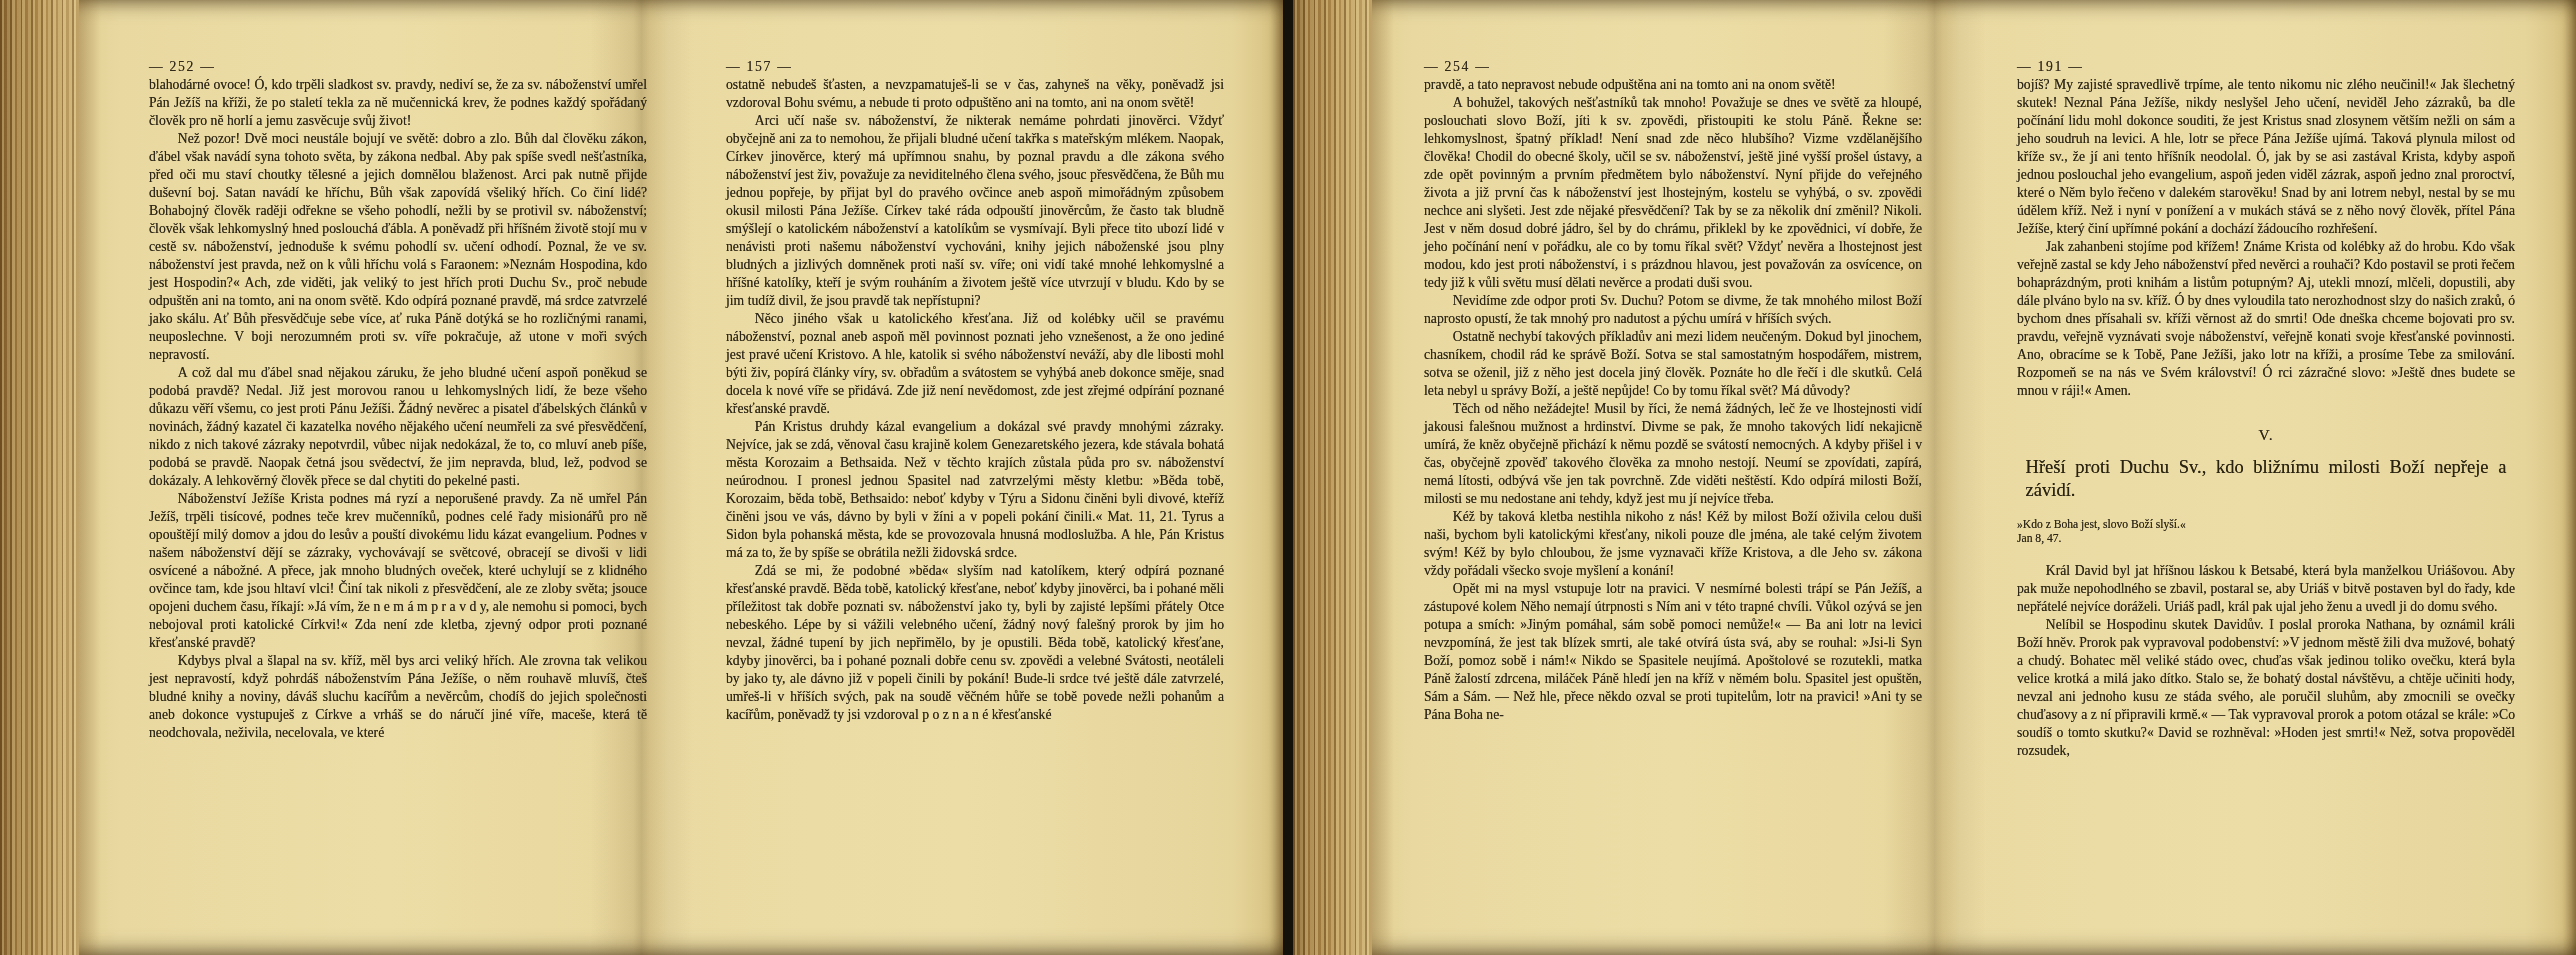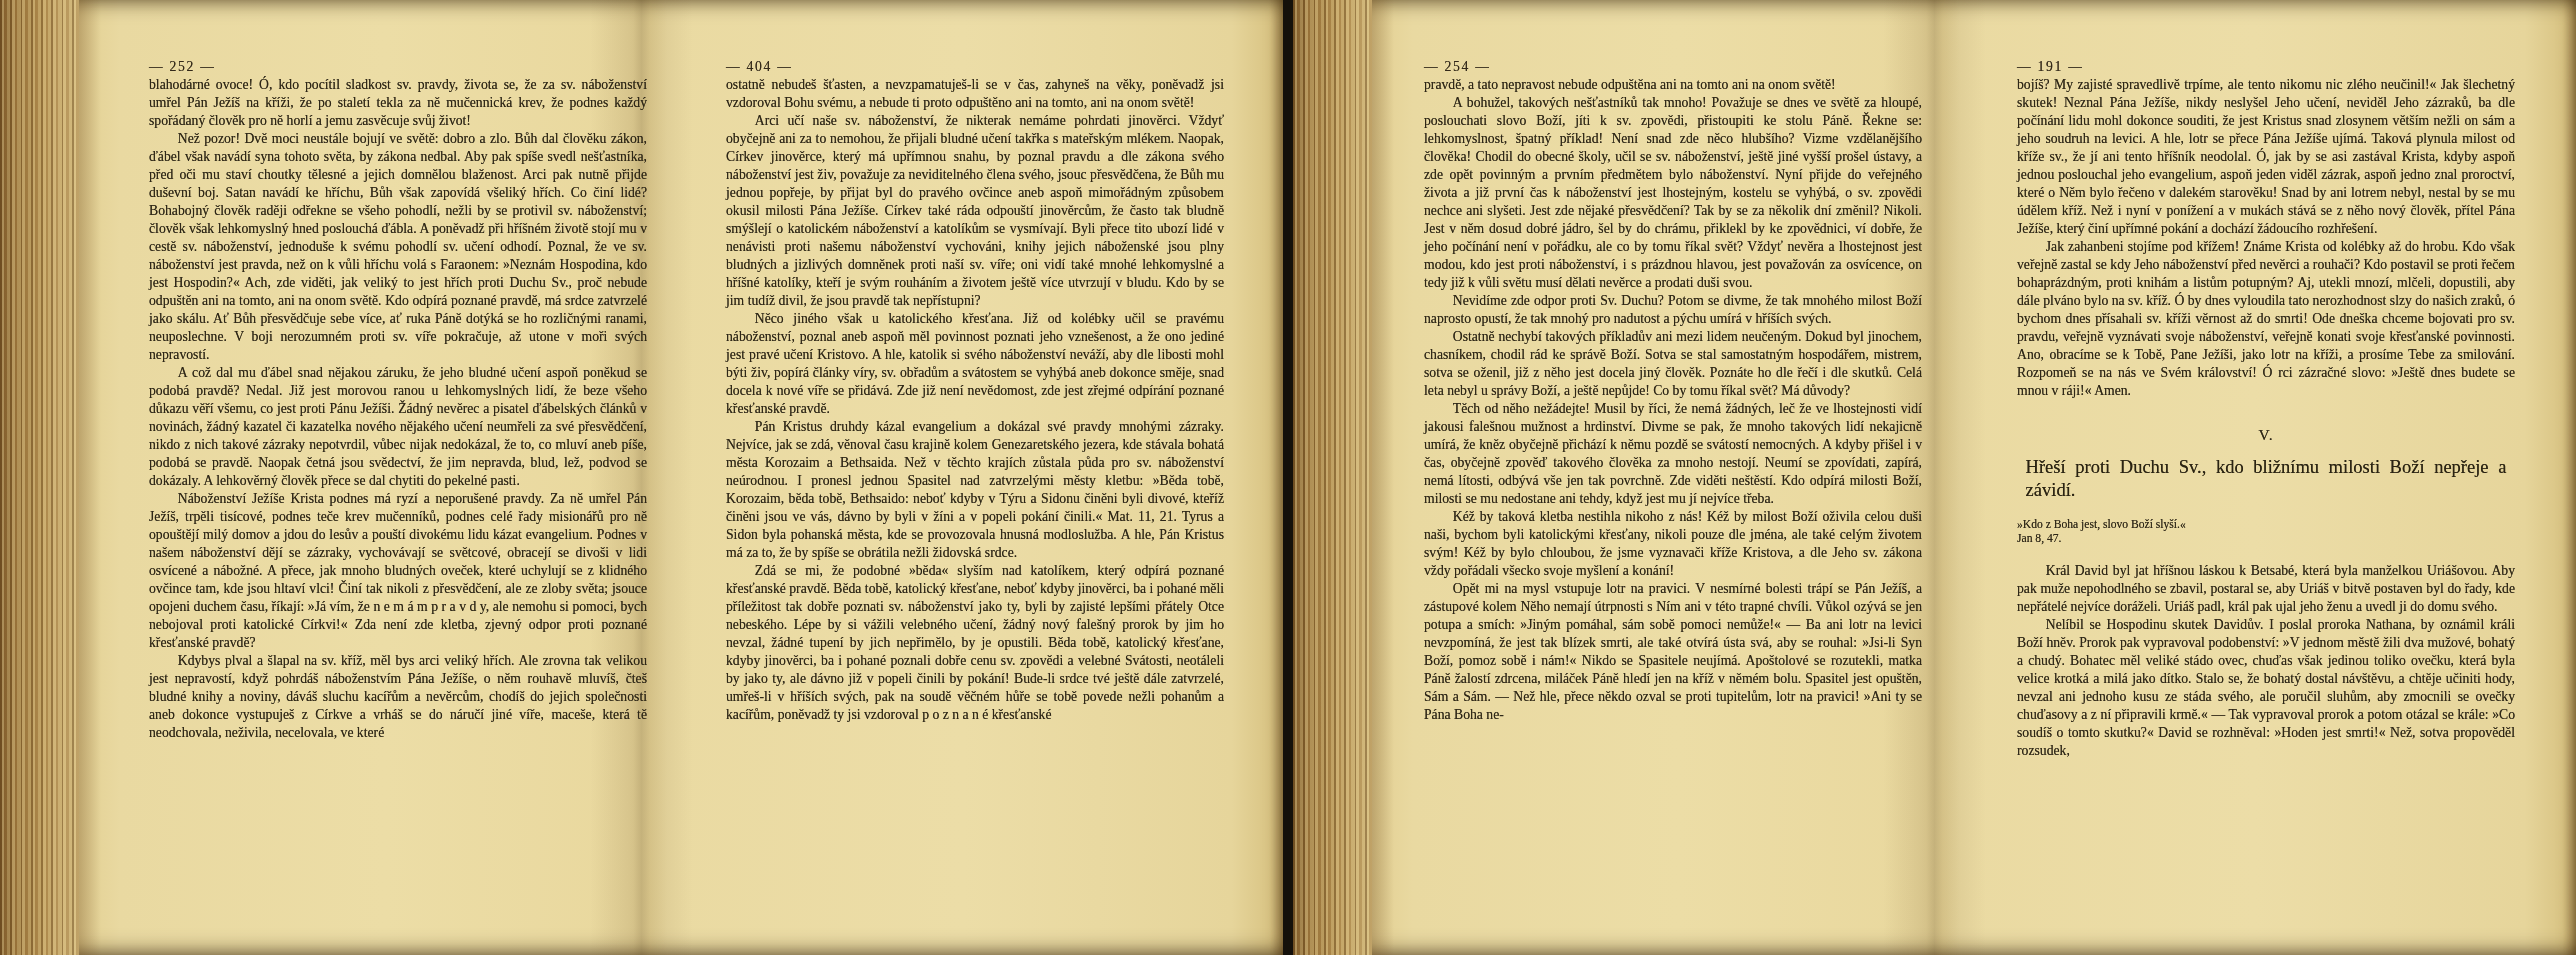--- a/index.html
+++ b/index.html
@@ -44,29 +44,29 @@
 <body>
 
 <div class="canvas">
 
   <div class="spread spread-left">
     <div class="page-edges"></div>
     <div class="gutter"></div>
     <div class="page-text pos-252">
       <p class="page-number">— 252 —</p>
       <div>
-          <p class="para noindent">blahodárné ovoce! Ó, kdo pocítil sladkost sv. pravdy, života se, že za sv. náboženství umřel Pán Ježíš na kříži, že po staletí tekla za ně mučennická krev, že podnes každý spořádaný člověk pro ně horlí a jemu zasvěcuje svůj život!</p>
+          <p class="para noindent">blahodárné ovoce! Ó, kdo trpěli sladkost sv. pravdy, nediví se, že za sv. náboženství umřel Pán Ježíš na kříži, že po staletí tekla za ně mučennická krev, že podnes každý spořádaný člověk pro ně horlí a jemu zasvěcuje svůj život!</p>
           <p class="para">Než pozor! Dvě moci neustále bojují ve světě: dobro a zlo. Bůh dal člověku zákon, ďábel však navádí syna tohoto světa, by zákona nedbal. Aby pak spíše svedl nešťastníka, před oči mu staví choutky tělesné a jejich domnělou blaženost. Arci pak nutně přijde duševní boj. Satan navádí ke hříchu, Bůh však zapovídá všeliký hřích. Co činí lidé? Bohabojný člověk raději odřekne se všeho pohodlí, nežli by se protivil sv. náboženství; člověk však lehkomyslný hned poslouchá ďábla. A poněvadž při hříšném životě stojí mu v cestě sv. náboženství, jednoduše k svému pohodlí sv. učení odhodí. Poznal, že ve sv. náboženství jest pravda, než on k vůli hříchu volá s Faraonem: »Neznám Hospodina, kdo jest Hospodin?« Ach, zde viděti, jak veliký to jest hřích proti Duchu Sv., proč nebude odpuštěn ani na tomto, ani na onom světě. Kdo odpírá poznané pravdě, má srdce zatvrzelé jako skálu. Ať Bůh přesvědčuje sebe více, ať ruka Páně dotýká se ho rozličnými ranami, neuposlechne. V boji nerozumném proti sv. víře pokračuje, až utone v moři svých nepravostí.</p>
           <p class="para">A což dal mu ďábel snad nějakou záruku, že jeho bludné učení aspoň poněkud se podobá pravdě? Nedal. Již jest morovou ranou u lehkomyslných lidí, že beze všeho důkazu věří všemu, co jest proti Pánu Ježíši. Žádný nevěrec a pisatel ďábelských článků v novinách, žádný kazatel či kazatelka nového nějakého učení neumřeli za své přesvědčení, nikdo z nich takové zázraky nepotvrdil, vůbec nijak nedokázal, že to, co mluví aneb píše, podobá se pravdě. Naopak četná jsou svědectví, že jim nepravda, blud, lež, podvod se dokázaly. A lehkověrný člověk přece se dal chytiti do pekelné pasti.</p>
           <p class="para">Náboženství Ježíše Krista podnes má ryzí a neporušené pravdy. Za ně umřel Pán Ježíš, trpěli tisícové, podnes teče krev mučenníků, podnes celé řady misionářů pro ně opouštějí milý domov a jdou do lesův a pouští divokému lidu kázat evangelium. Podnes v našem náboženství dějí se zázraky, vychovávají se světcové, obracejí se divoši v lidi osvícené a nábožné. A přece, jak mnoho bludných oveček, které uchylují se z klidného ovčince tam, kde jsou hltaví vlci! Činí tak nikoli z přesvědčení, ale ze zloby světa; jsouce opojeni duchem času, říkají: »Já vím, že n e m á m  p r a v d y, ale nemohu si pomoci, bych nebojoval proti katolické Církvi!« Zda není zde kletba, zjevný odpor proti poznané křesťanské pravdě?</p>
           <p class="para">Kdybys plval a šlapal na sv. kříž, měl bys arci veliký hřích. Ale zrovna tak velikou jest nepravostí, když pohrdáš náboženstvím Pána Ježíše, o něm rouhavě mluvíš, čteš bludné knihy a noviny, dáváš sluchu kacířům a nevěrcům, chodíš do jejich společnosti aneb dokonce vystupuješ z Církve a vrháš se do náručí jiné víře, maceše, která tě neodchovala, neživila, necelovala, ve které</p>
         </div>
     </div>
     <div class="page-text pos-253">
-      <p class="page-number">— 404 —</p>
+      <p class="page-number">— 157 —</p>
       <div>
           <p class="para noindent">ostatně nebudeš šťasten, a nevzpamatuješ-li se v čas, zahyneš na věky, poněvadž jsi vzdoroval Bohu svému, a nebude ti proto odpuštěno ani na tomto, ani na onom světě!</p>
           <p class="para">Arci učí naše sv. náboženství, že nikterak nemáme pohrdati jinověrci. Vždyť obyčejně ani za to nemohou, že přijali bludné učení takřka s mateřským mlékem. Naopak, Církev jinověrce, který má upřímnou snahu, by poznal pravdu a dle zákona svého náboženství jest živ, považuje za neviditelného člena svého, jsouc přesvědčena, že Bůh mu jednou popřeje, by přijat byl do pravého ovčince aneb aspoň mimořádným způsobem okusil milosti Pána Ježíše. Církev také ráda odpouští jinověrcům, že často tak bludně smýšlejí o katolickém náboženství a katolíkům se vysmívají. Byli přece tito ubozí lidé v nenávisti proti našemu náboženství vychováni, knihy jejich náboženské jsou plny bludných a jizlivých domněnek proti naší sv. víře; oni vidí také mnohé lehkomyslné a hříšné katolíky, kteří je svým rouháním a životem ještě více utvrzují v bludu. Kdo by se jim tudíž divil, že jsou pravdě tak nepřístupni?</p>
           <p class="para">Něco jiného však u katolického křesťana. Již od kolébky učil se pravému náboženství, poznal aneb aspoň měl povinnost poznati jeho vznešenost, a že ono jediné jest pravé učení Kristovo. A hle, katolik si svého náboženství neváží, aby dle libosti mohl býti živ, popírá články víry, sv. obřadům a svátostem se vyhýbá aneb dokonce směje, snad docela k nové víře se přidává. Zde již není nevědomost, zde jest zřejmé odpírání poznané křesťanské pravdě.</p>
           <p class="para">Pán Kristus druhdy kázal evangelium a dokázal své pravdy mnohými zázraky. Nejvíce, jak se zdá, věnoval času krajině kolem Genezaretského jezera, kde stávala bohatá města Korozaim a Bethsaida. Než v těchto krajích zůstala půda pro sv. náboženství neúrodnou. I pronesl jednou Spasitel nad zatvrzelými městy kletbu: »Běda tobě, Korozaim, běda tobě, Bethsaido: neboť kdyby v Týru a Sidonu činěni byli divové, kteříž činěni jsou ve vás, dávno by byli v žíni a v popeli pokání činili.« Mat. 11, 21. Tyrus a Sidon byla pohanská města, kde se provozovala hnusná modloslužba. A hle, Pán Kristus má za to, že by spíše se obrátila nežli židovská srdce.</p>
           <p class="para">Zdá se mi, že podobné »běda« slyším nad katolíkem, který odpírá poznané křesťanské pravdě. Běda tobě, katolický křesťane, neboť kdyby jinověrci, ba i pohané měli příležitost tak dobře poznati sv. náboženství jako ty, byli by zajisté lepšími přátely Otce nebeského. Lépe by si vážili velebného učení, žádný nový falešný prorok by jim ho nevzal, žádné tupení by jich nepřimělo, by je opustili. Běda tobě, katolický křesťane, kdyby jinověrci, ba i pohané poznali dobře cenu sv. zpovědi a velebné Svátosti, neotáleli by jako ty, ale dávno již v popeli činili by pokání! Bude-li srdce tvé ještě dále zatvrzelé, umřeš-li v hříších svých, pak na soudě věčném hůře se tobě povede nežli pohanům a kacířům, poněvadž ty jsi vzdoroval p o z n a n é křesťanské</p>
         </div>
     </div>
   </div>
 

